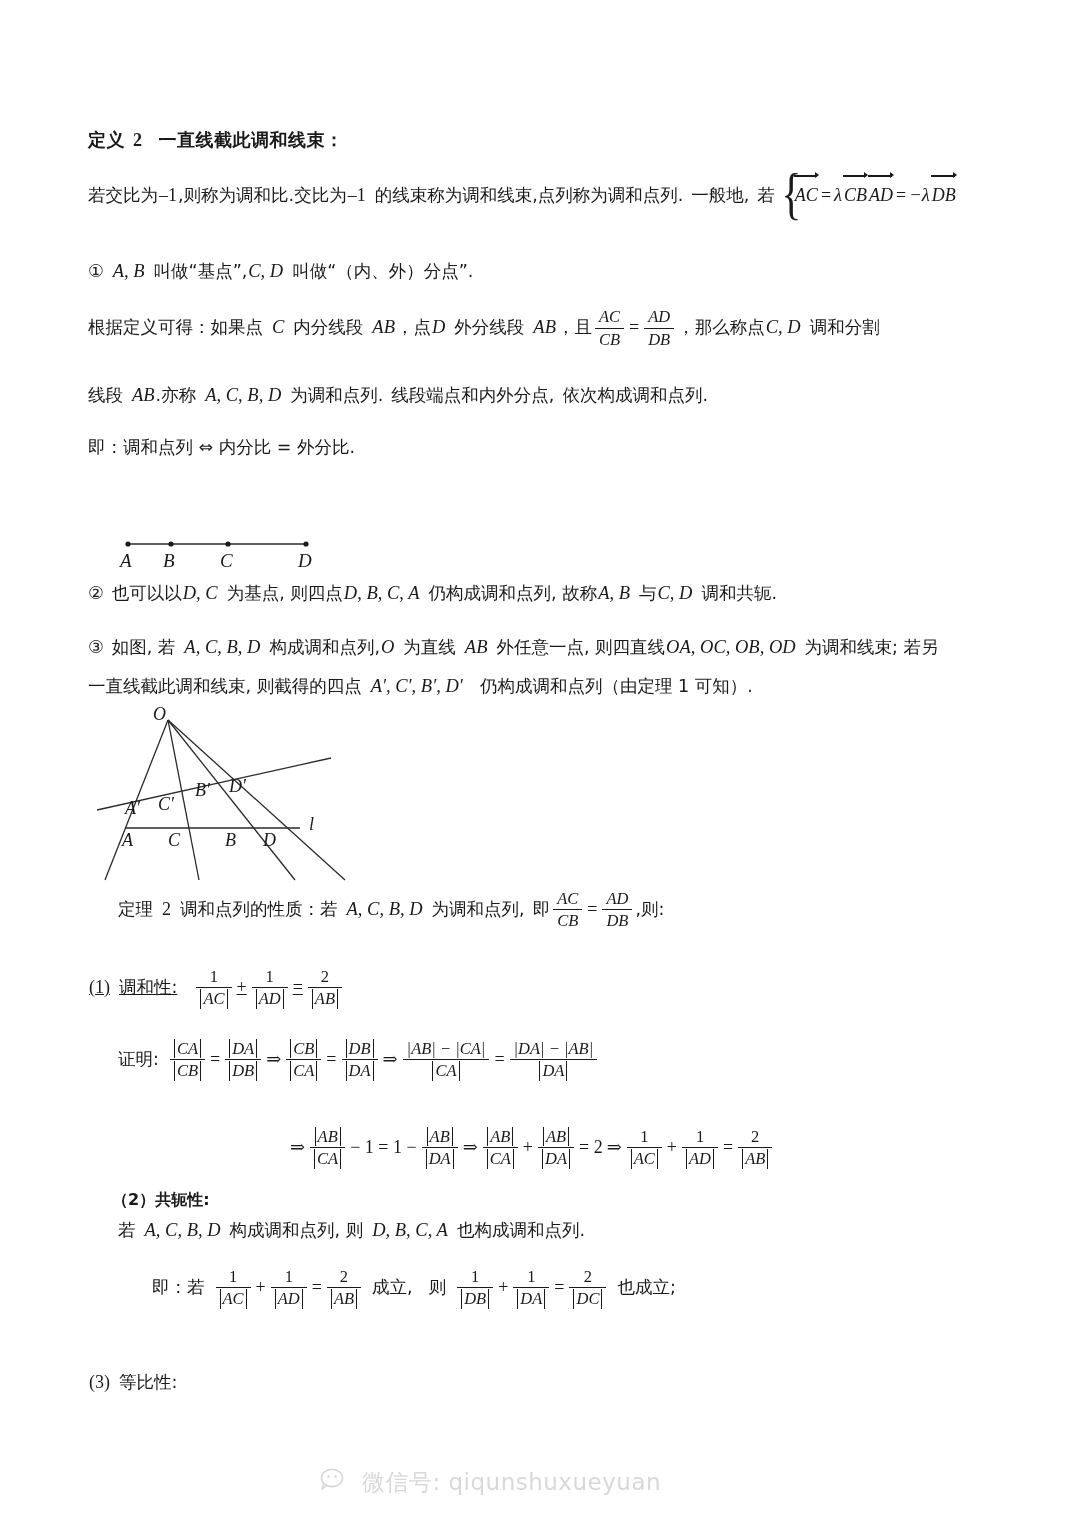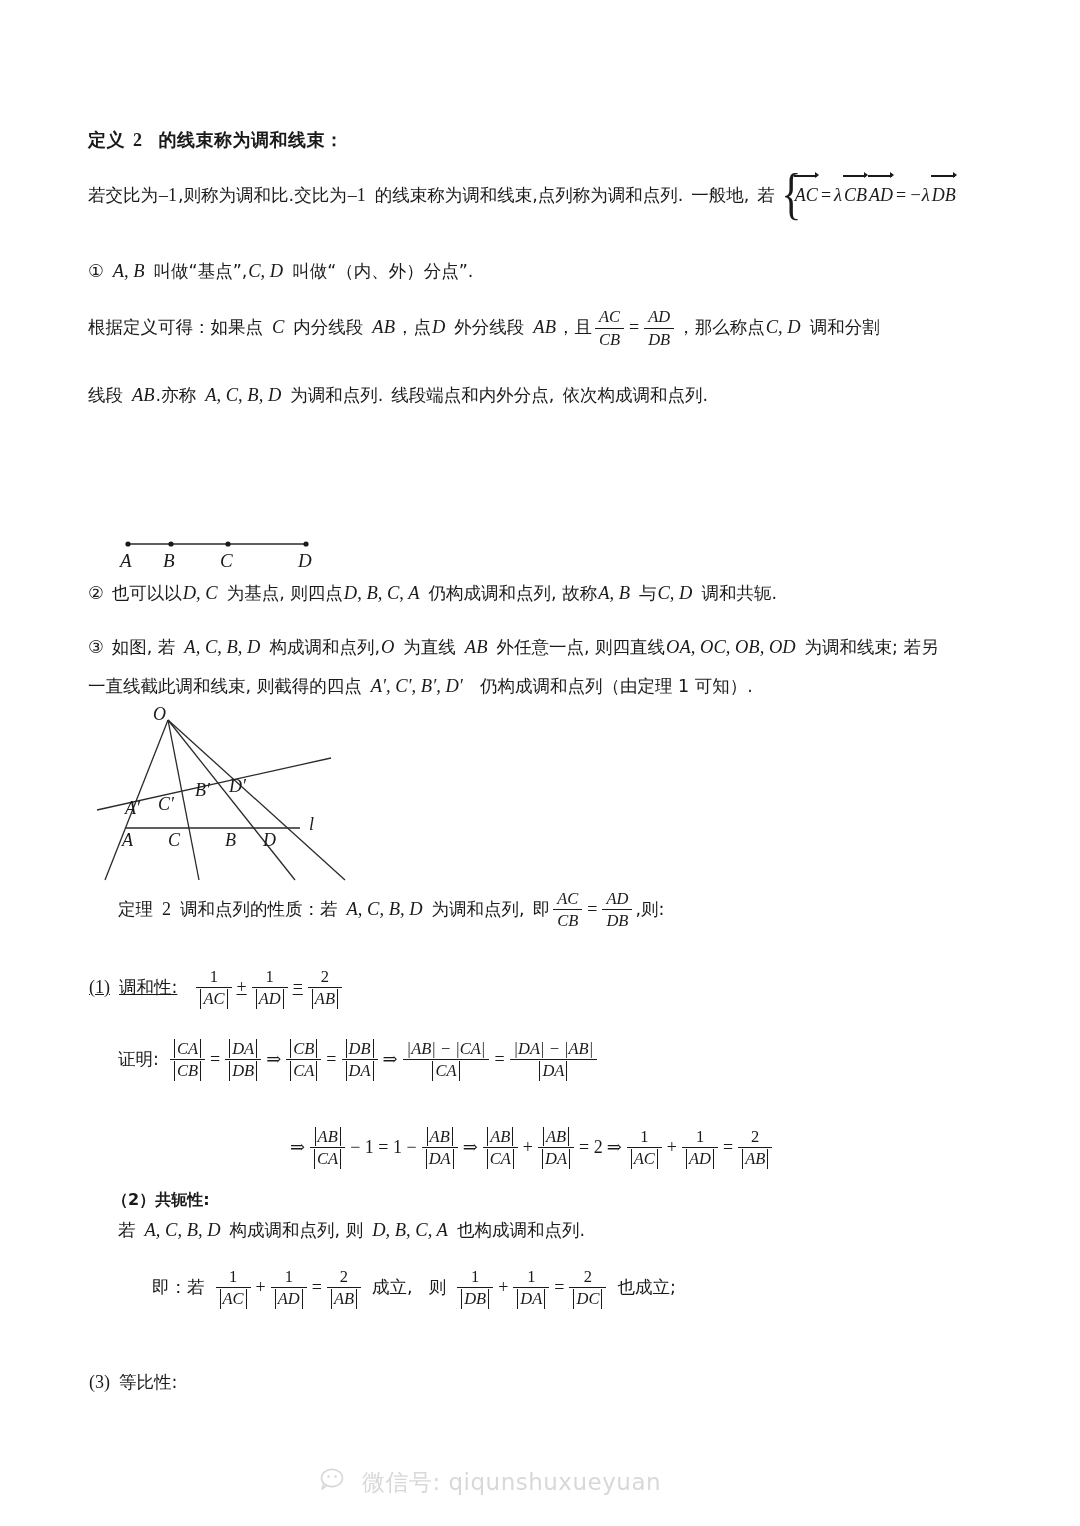--- a/index.html
+++ b/index.html
@@ -192,40 +192,43 @@
   .footer .wx-icon { display: block; }
 </style>
 </head>
 <body>
 
 <div class="page">
 
   <div class="content">
 
     <div class="heading">
-      <span>定义</span><span class="num sp"></span><span class="num">2</span><span class="sp"></span><span class="sp"></span><span>的线束称为调和线束：</span>
+      <span>定义</span><span class="num sp"></span><span class="num">2</span><span class="sp"></span><span class="sp"></span><span>一直线截此调和线束：</span>
     </div>
 
     <div class="para" style="margin-bottom:42px; line-height:34px;">
       <span class="cn">若交比为</span><span class="mn">–1</span><span class="cn">,则称为调和比.交比为</span><span class="mn">–1</span><span class="sp"></span><span class="cn">的线束称为调和线束,点列称为调和点列.</span><span class="sp"></span><span class="cn">一般地,</span><span class="sp"></span><span class="cn">若</span><span class="system"><span class="brace">{</span><span class="row"><span class="vec">AC</span><span class="mo">=</span><span class="mi">λ</span><span class="vec">CB</span></span><span class="row"><span class="vec">AD</span><span class="mo">=</span><span class="mi">−λ</span><span class="vec">DB</span></span></span>
     </div>
 
 
     <div class="para">
       <span class="cn">①</span><span class="sp"></span><span class="mi">A, B</span><span class="sp"></span><span class="cn">叫做“基点”,</span><span class="mi">C, D</span><span class="sp"></span><span class="cn">叫做“（内、外）分点”.</span>
     </div>
 
     <div class="para" style="margin-bottom:30px;">
       <span class="cn">根据定义可得：如果点</span><span class="sp"></span><span class="mi">C</span><span class="sp"></span><span class="cn">内分线段</span><span class="sp"></span><span class="mi">AB</span><span class="cn">，点</span><span class="mi">D</span><span class="sp"></span><span class="cn">外分线段</span><span class="sp"></span><span class="mi">AB</span><span class="cn">，且</span><span class="frac"><span class="n">AC</span><span class="d">CB</span></span><span class="mo">=</span><span class="frac"><span class="n">AD</span><span class="d">DB</span></span><span class="cn">，那么称点</span><span class="mi">C, D</span><span class="sp"></span><span class="cn">调和分割</span>
     </div>
 
     <div class="para">
       <span class="cn">线段</span><span class="sp"></span><span class="mi">AB</span><span class="cn">.亦称</span><span class="sp"></span><span class="mi">A, C, B, D</span><span class="sp"></span><span class="cn">为调和点列.</span><span class="sp"></span><span class="cn">线段端点和内外分点,</span><span class="sp"></span><span class="cn">依次构成调和点列.</span>
     </div>
 
+    <div class="para" style="margin-bottom:14px;">
+      <span class="cn">即：调和点列 ⇔ 内分比 = 外分比.</span>
+    </div>
 
   </div>
 
   <div class="seg-fig" style="left:120px; top:528px; width:260px; height:50px;">
     <svg width="260" height="50" viewBox="0 0 260 50">
       <line x1="8" y1="16" x2="186" y2="16" stroke="#2a2a2a" stroke-width="1.6"></line>
       <circle cx="8" cy="16" r="2.6" fill="#1a1a1a"></circle>
       <circle cx="51" cy="16" r="2.6" fill="#1a1a1a"></circle>
       <circle cx="108" cy="16" r="2.6" fill="#1a1a1a"></circle>
       <circle cx="186" cy="16" r="2.6" fill="#1a1a1a"></circle>

